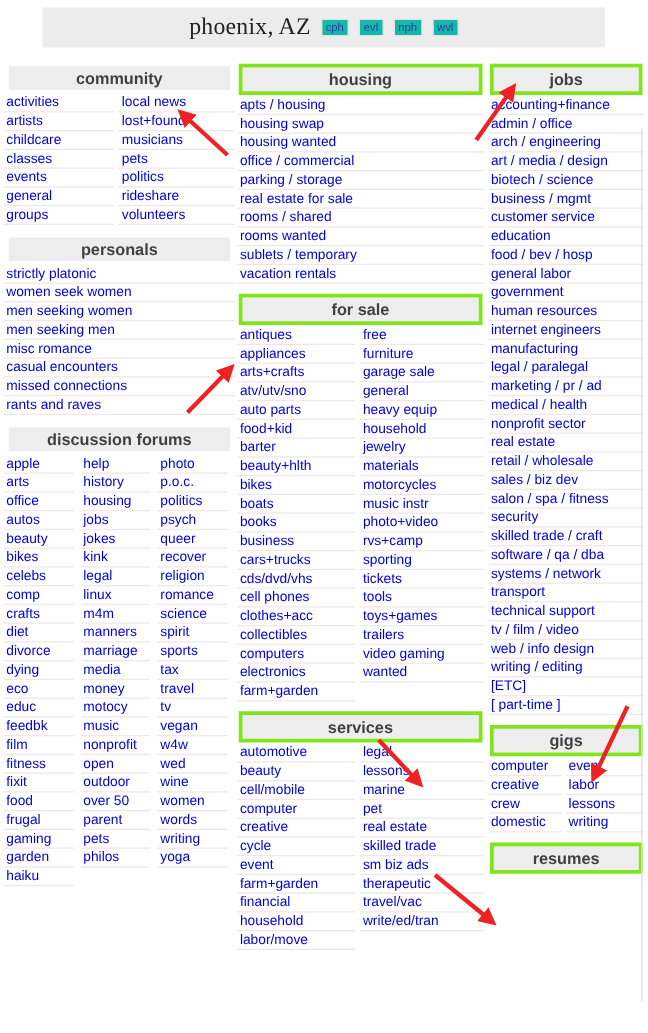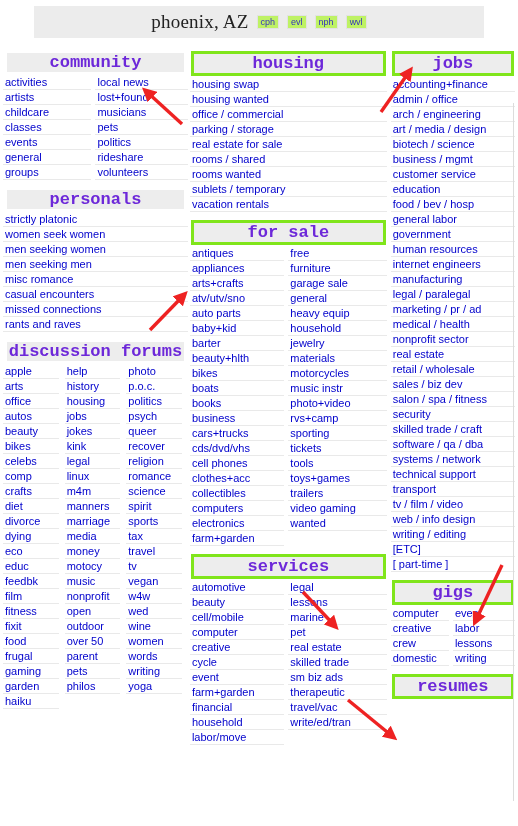--- a/index.html
+++ b/index.html
@@ -31,21 +31,21 @@
     justify-content: center;
     gap: 8px;
   }
   #city {
     font-family: "Liberation Serif", serif;
     font-size: 19px;
     color: #222222;
     letter-spacing: .2px;
   }
   .nearby {
-    background: #bef264;
+    background: #14b8a6;
     border: 1px solid #e2e2e2;
     font-size: 9px;
     color: #3333bb;
     padding: 1px 3px;
     line-height: 10px;
     border-radius: 1px;
   }
 
   
   #cols {
@@ -59,25 +59,24 @@
   #col-left   { width: 186px; }
   #col-mid    { width: 198px; margin-left: 2px;}
   #col-right  { width: 125px; margin-left: 4px;}
 
   
   .sechdr-wrap { padding: 2px 4px; margin-bottom: 1px; }
   .sechdr {
     background: #ededed;
     text-align: center;
     font-weight: bold;
-    font-size: 17px;
-    color: #6d28d9;
+    font-size: 13px;
+    color: #404040;
     line-height: 19px;
     height: 19px;
-    font-family: Liberation Mono, monospace;
   }
   .hl { outline: 3px solid #80e51b; outline-offset: 0px; }
   .hl-wrap { padding: 3px 4px 4px 4px; }
 
   
   .grid { display: flex; }
   .gcol { flex: 1; min-width: 0; }
   .gcol .lnk {
     border-bottom: 1px solid #e9e9e9;
     line-height: 14px;
@@ -251,20 +250,21 @@
   </div>
 
   <div class="col" id="col-mid">
 
     <div class="sec">
       <div class="hl-wrap">
         <div class="sechdr hl">housing</div>
       </div>
       <div class="grid" id="grid-housing">
           <div class="gcol">
+            <a class="lnk">apts / housing</a>
             <a class="lnk">housing swap</a>
             <a class="lnk">housing wanted</a>
             <a class="lnk">office / commercial</a>
             <a class="lnk">parking / storage</a>
             <a class="lnk">real estate for sale</a>
             <a class="lnk">rooms / shared</a>
             <a class="lnk">rooms wanted</a>
             <a class="lnk">sublets / temporary</a>
             <a class="lnk">vacation rentals</a>
           </div>
@@ -275,21 +275,21 @@
       <div class="hl-wrap">
         <div class="sechdr hl">for sale</div>
       </div>
       <div class="grid" id="grid-for-sale">
           <div class="gcol">
             <a class="lnk">antiques</a>
             <a class="lnk">appliances</a>
             <a class="lnk">arts+crafts</a>
             <a class="lnk">atv/utv/sno</a>
             <a class="lnk">auto parts</a>
-            <a class="lnk">baby+kid</a>
+            <a class="lnk">food+kid</a>
             <a class="lnk">barter</a>
             <a class="lnk">beauty+hlth</a>
             <a class="lnk">bikes</a>
             <a class="lnk">boats</a>
             <a class="lnk">books</a>
             <a class="lnk">business</a>
             <a class="lnk">cars+trucks</a>
             <a class="lnk">cds/dvd/vhs</a>
             <a class="lnk">cell phones</a>
             <a class="lnk">clothes+acc</a>
@@ -384,22 +384,22 @@
             <a class="lnk">medical / health</a>
             <a class="lnk">nonprofit sector</a>
             <a class="lnk">real estate</a>
             <a class="lnk">retail / wholesale</a>
             <a class="lnk">sales / biz dev</a>
             <a class="lnk">salon / spa / fitness</a>
             <a class="lnk">security</a>
             <a class="lnk">skilled trade / craft</a>
             <a class="lnk">software / qa / dba</a>
             <a class="lnk">systems / network</a>
+            <a class="lnk">transport</a>
             <a class="lnk">technical support</a>
-            <a class="lnk">transport</a>
             <a class="lnk">tv / film / video</a>
             <a class="lnk">web / info design</a>
             <a class="lnk">writing / editing</a>
             <a class="lnk">[ETC]</a>
             <a class="lnk">[ part-time ]</a>
           </div>
         </div>
     </div>
 
     <div class="sec">

